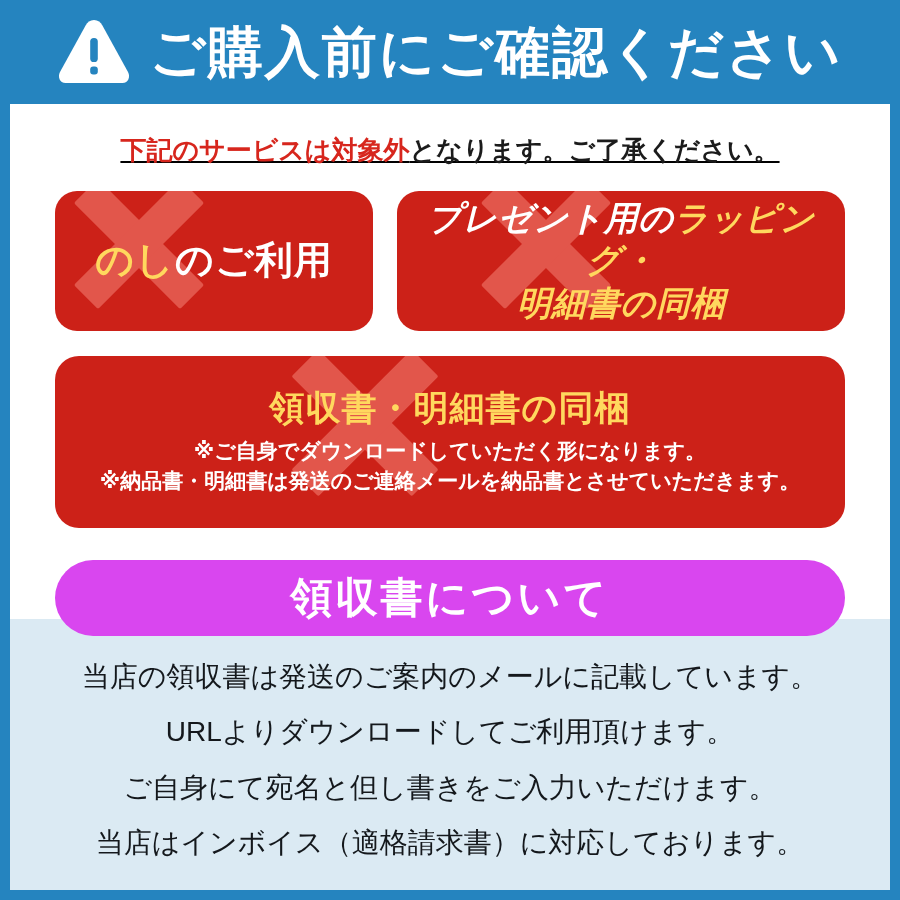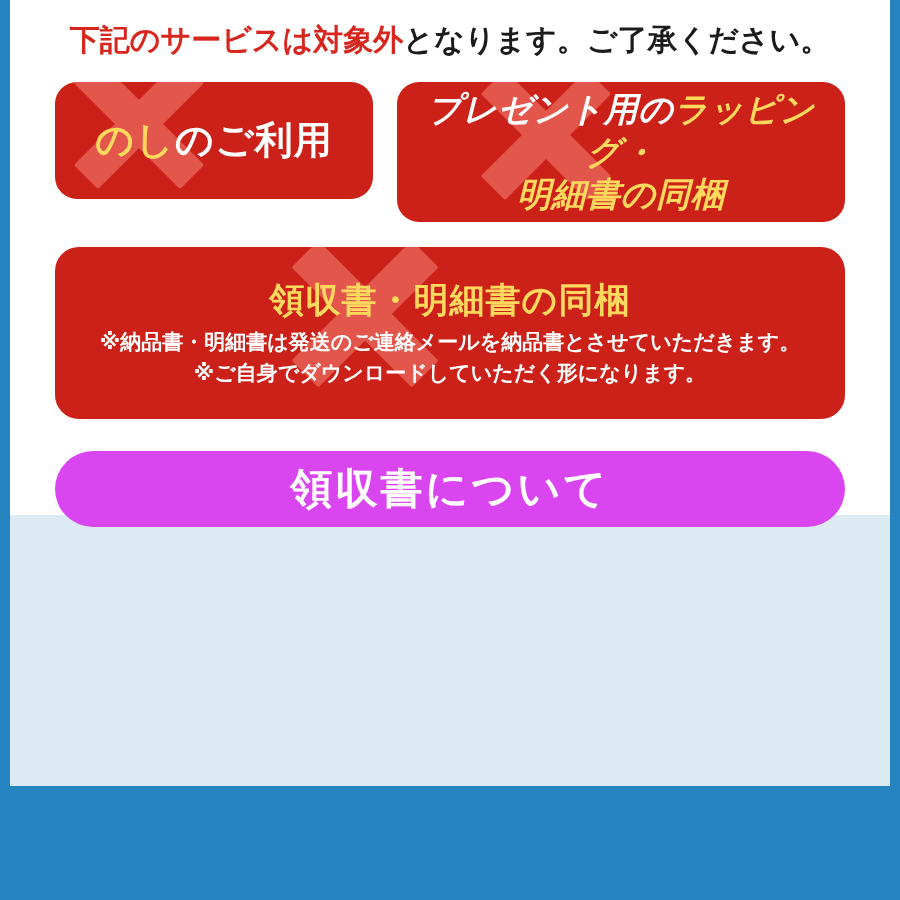--- a/index.html
+++ b/index.html
@@ -64,25 +64,26 @@
   }
 
   .panel-inner {
     position: relative;
     z-index: 2;
   }
 
   
   .subtitle {
     text-align: center;
-    padding-top: 23px;
-    font-size: 30px;
+    padding-top: 32px;
+    font-size: 26px;
     font-weight: 700;
     line-height: 1.1;
     white-space: nowrap;
+    text-decoration: underline;
   }
   .subtitle .hl { color: #d7261d; }
   .subtitle .rest { color: #1b1b1b; font-weight: 700; }
 
   
   .card-row {
     display: flex;
     gap: 24px;
     padding: 0 45px;
     margin-top: 26px;
@@ -90,21 +91,21 @@
   .card {
     position: relative;
     background: #cc2118;
     border-radius: 22px;
     overflow: hidden;
     display: flex;
     align-items: center;
     justify-content: center;
     text-align: center;
   }
-  .card-noshi { width: 318px; height: 117px; font-family: Liberation Serif, serif; }
+  .card-noshi { width: 318px; height: 140px; font-family: Liberation Serif, serif; }
   .card-wrap  { flex: 1; height: 140px; font-style: italic; }
   .card-receipt {
     margin: 25px 45px 0 45px;
     height: 172px;
     border-radius: 24px;
     flex-direction: column;
   }
 
   
   .xmark {
@@ -174,20 +175,28 @@
     font-weight: 400;
     line-height: 1.2;
     white-space: nowrap;
   }
 </style>
 </head>
 <body>
 
 <div class="banner">
 
+  <div class="header">
+    <svg class="warn-icon" viewBox="0 0 74 68" aria-hidden="true">
+      <path d="M37 2 C41 2 43.6 4.2 45.4 7.4 L71 54 C73.4 58.4 71.6 65 65.4 65 L8.6 65 C2.4 65 0.6 58.4 3 54 L28.6 7.4 C30.4 4.2 33 2 37 2 Z" fill="#ffffff"></path>
+      <rect x="33.2" y="20" width="7.6" height="24" rx="3.6" fill="#2584bf"></rect>
+      <rect x="33.2" y="48.5" width="7.6" height="8" rx="3" fill="#2584bf"></rect>
+    </svg>
+    <div class="header-title">ご購入前にご確認ください</div>
+  </div>
 
   <div class="panel">
     <div class="panel-lower-bg"></div>
 
     <div class="panel-inner">
 
       <div class="subtitle">
         <span class="hl">下記のサービスは対象外</span><span class="rest">となります。ご了承ください。</span>
       </div>
 
@@ -215,25 +224,31 @@
         </div>
       </div>
 
       <div class="card card-receipt">
         <div class="xmark" style="width:170px;height:170px;">
           <span class="a" style="width:170px;height:38px;margin-left:-85px;margin-top:-19px;"></span>
           <span class="b" style="width:170px;height:38px;margin-left:-85px;margin-top:-19px;"></span>
         </div>
         <div class="card-text">
           <div class="head y">領収書・明細書の同梱</div>
+          <div class="note">※ご自身でダウンロードしていただく形になります。</div>
           <div class="note">※納品書・明細書は発送のご連絡メールを納品書とさせていただきます。</div>
-          <div class="note">※ご自身でダウンロードしていただく形になります。</div>
         </div>
       </div>
 
       <div class="pill">
         <div class="pill-text">領収書について</div>
       </div>
 
+      <div class="body-text">
+        <p>当店の領収書は発送のご案内のメールに記載しています。</p>
+        <p>URLよりダウンロードしてご利用頂けます。</p>
+        <p>ご自身にて宛名と但し書きをご入力いただけます。</p>
+        <p>当店はインボイス（適格請求書）に対応しております。</p>
+      </div>
 
     </div>
   </div>
 </div>
 
 </body></html>

